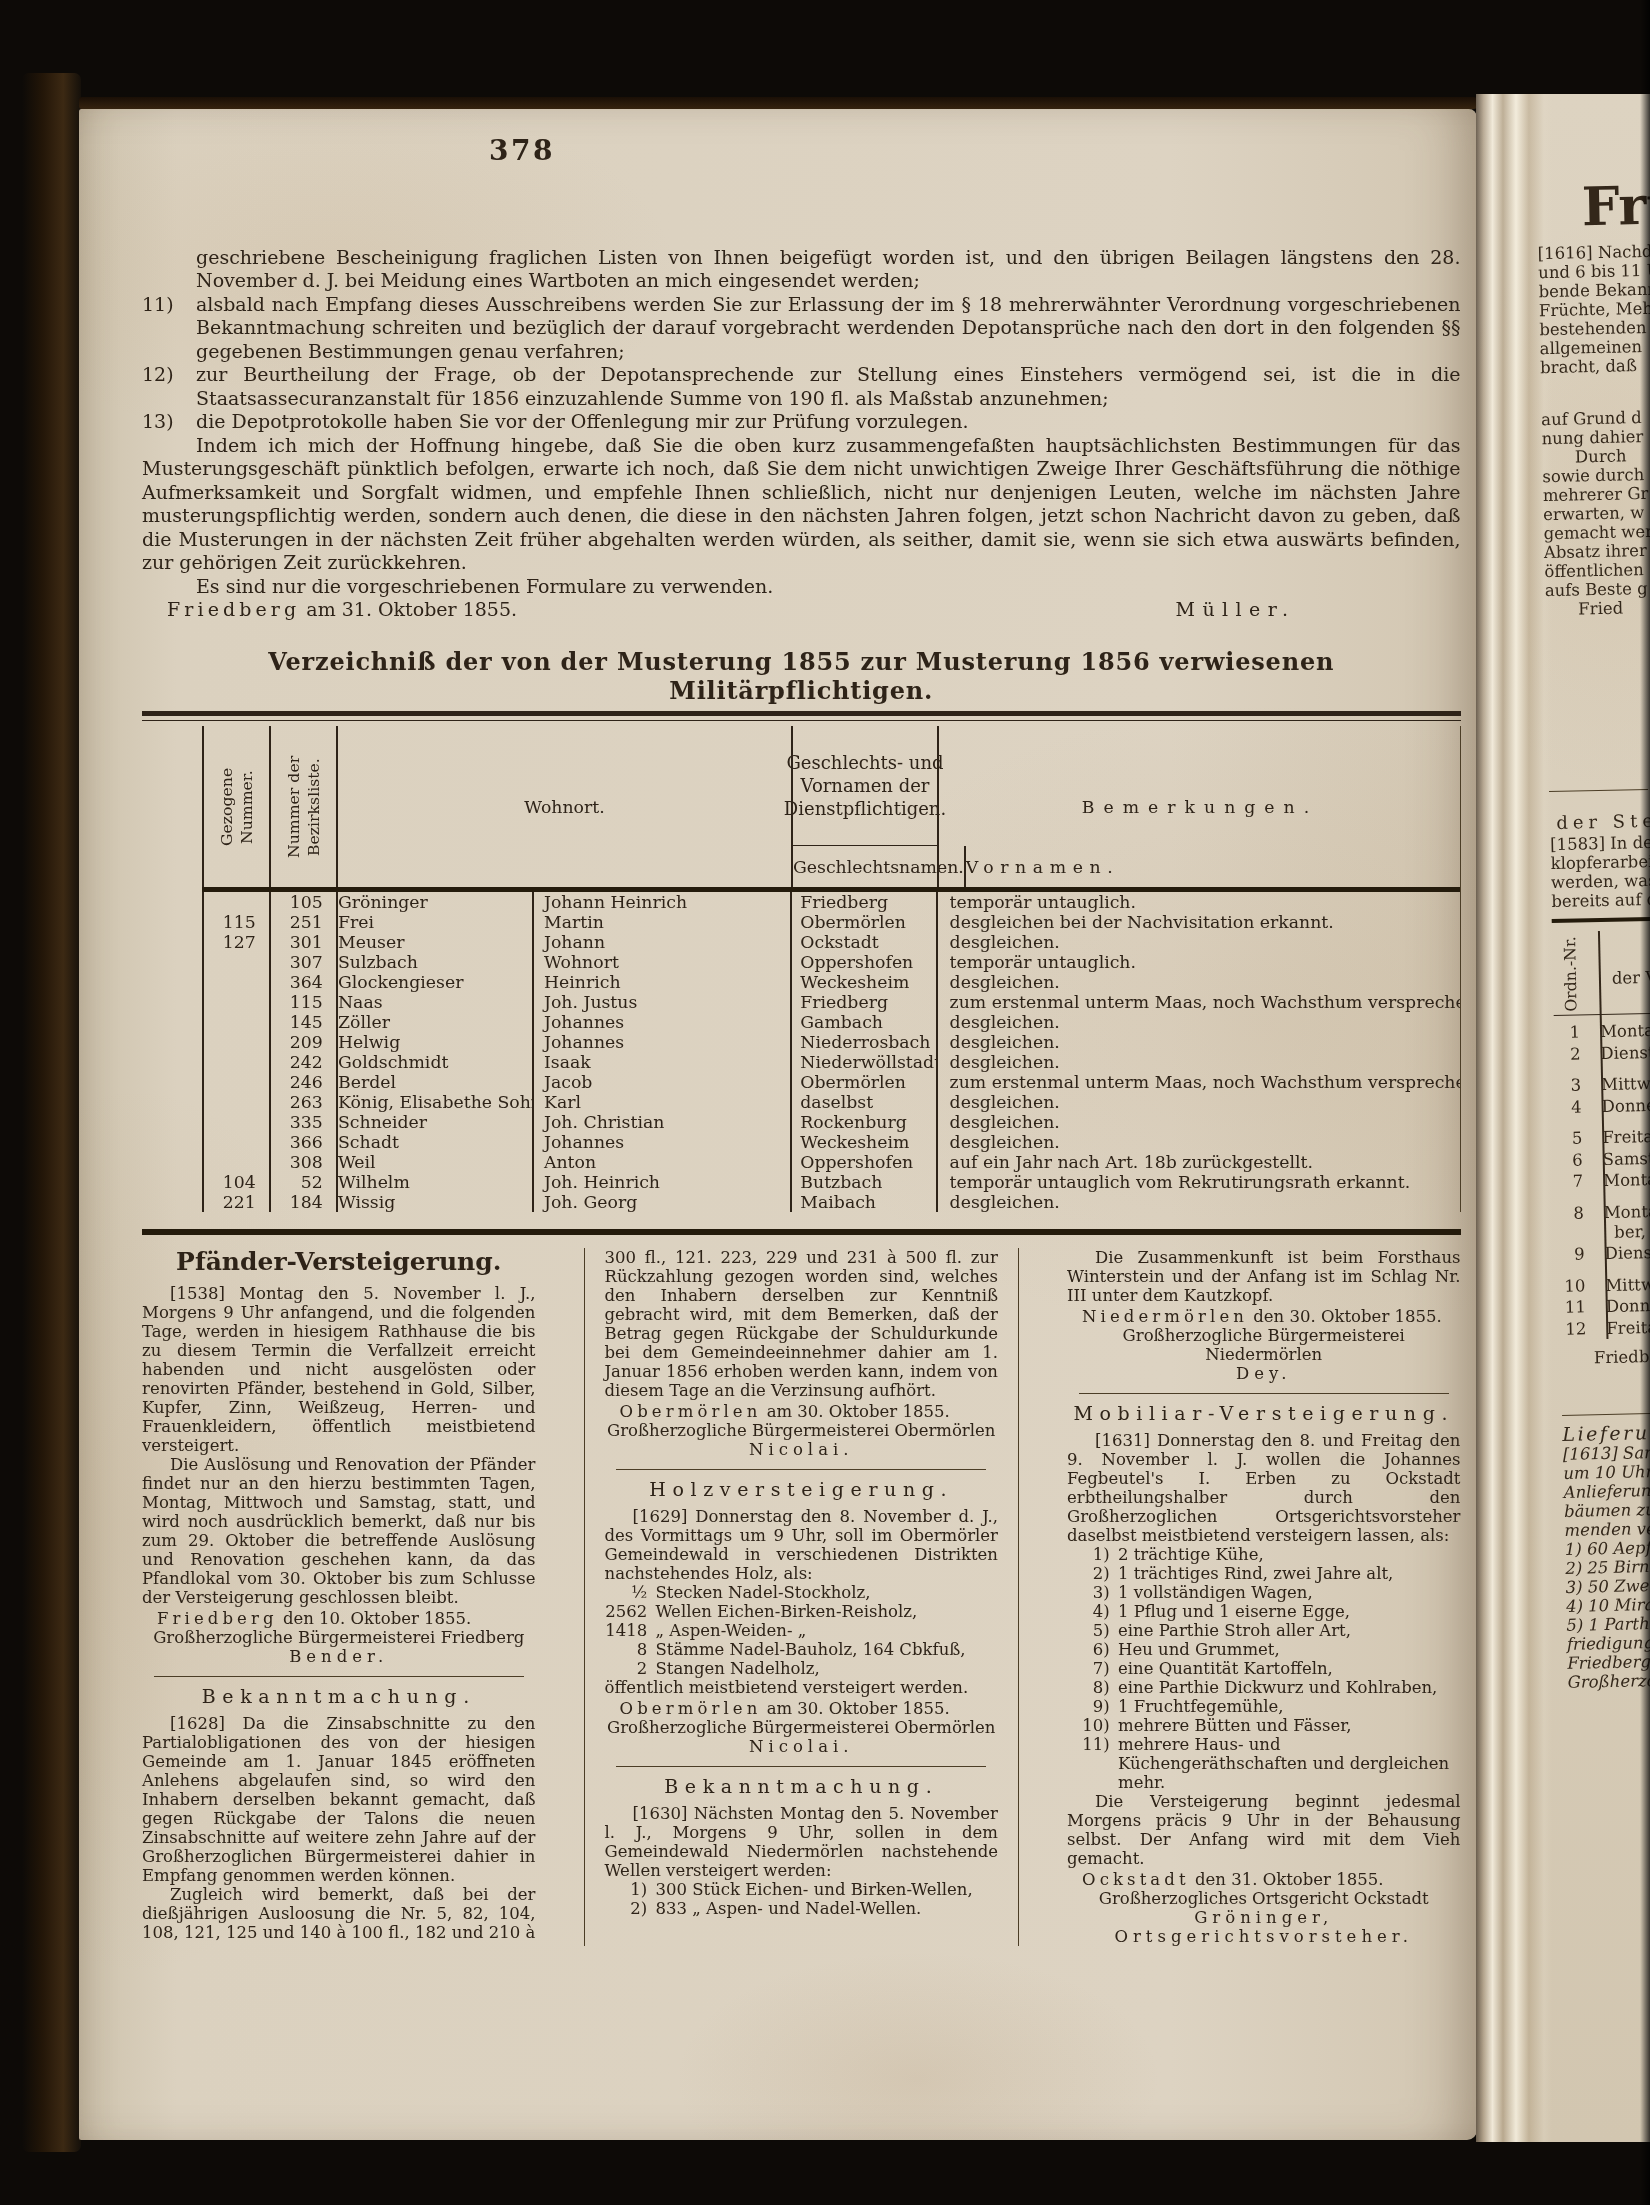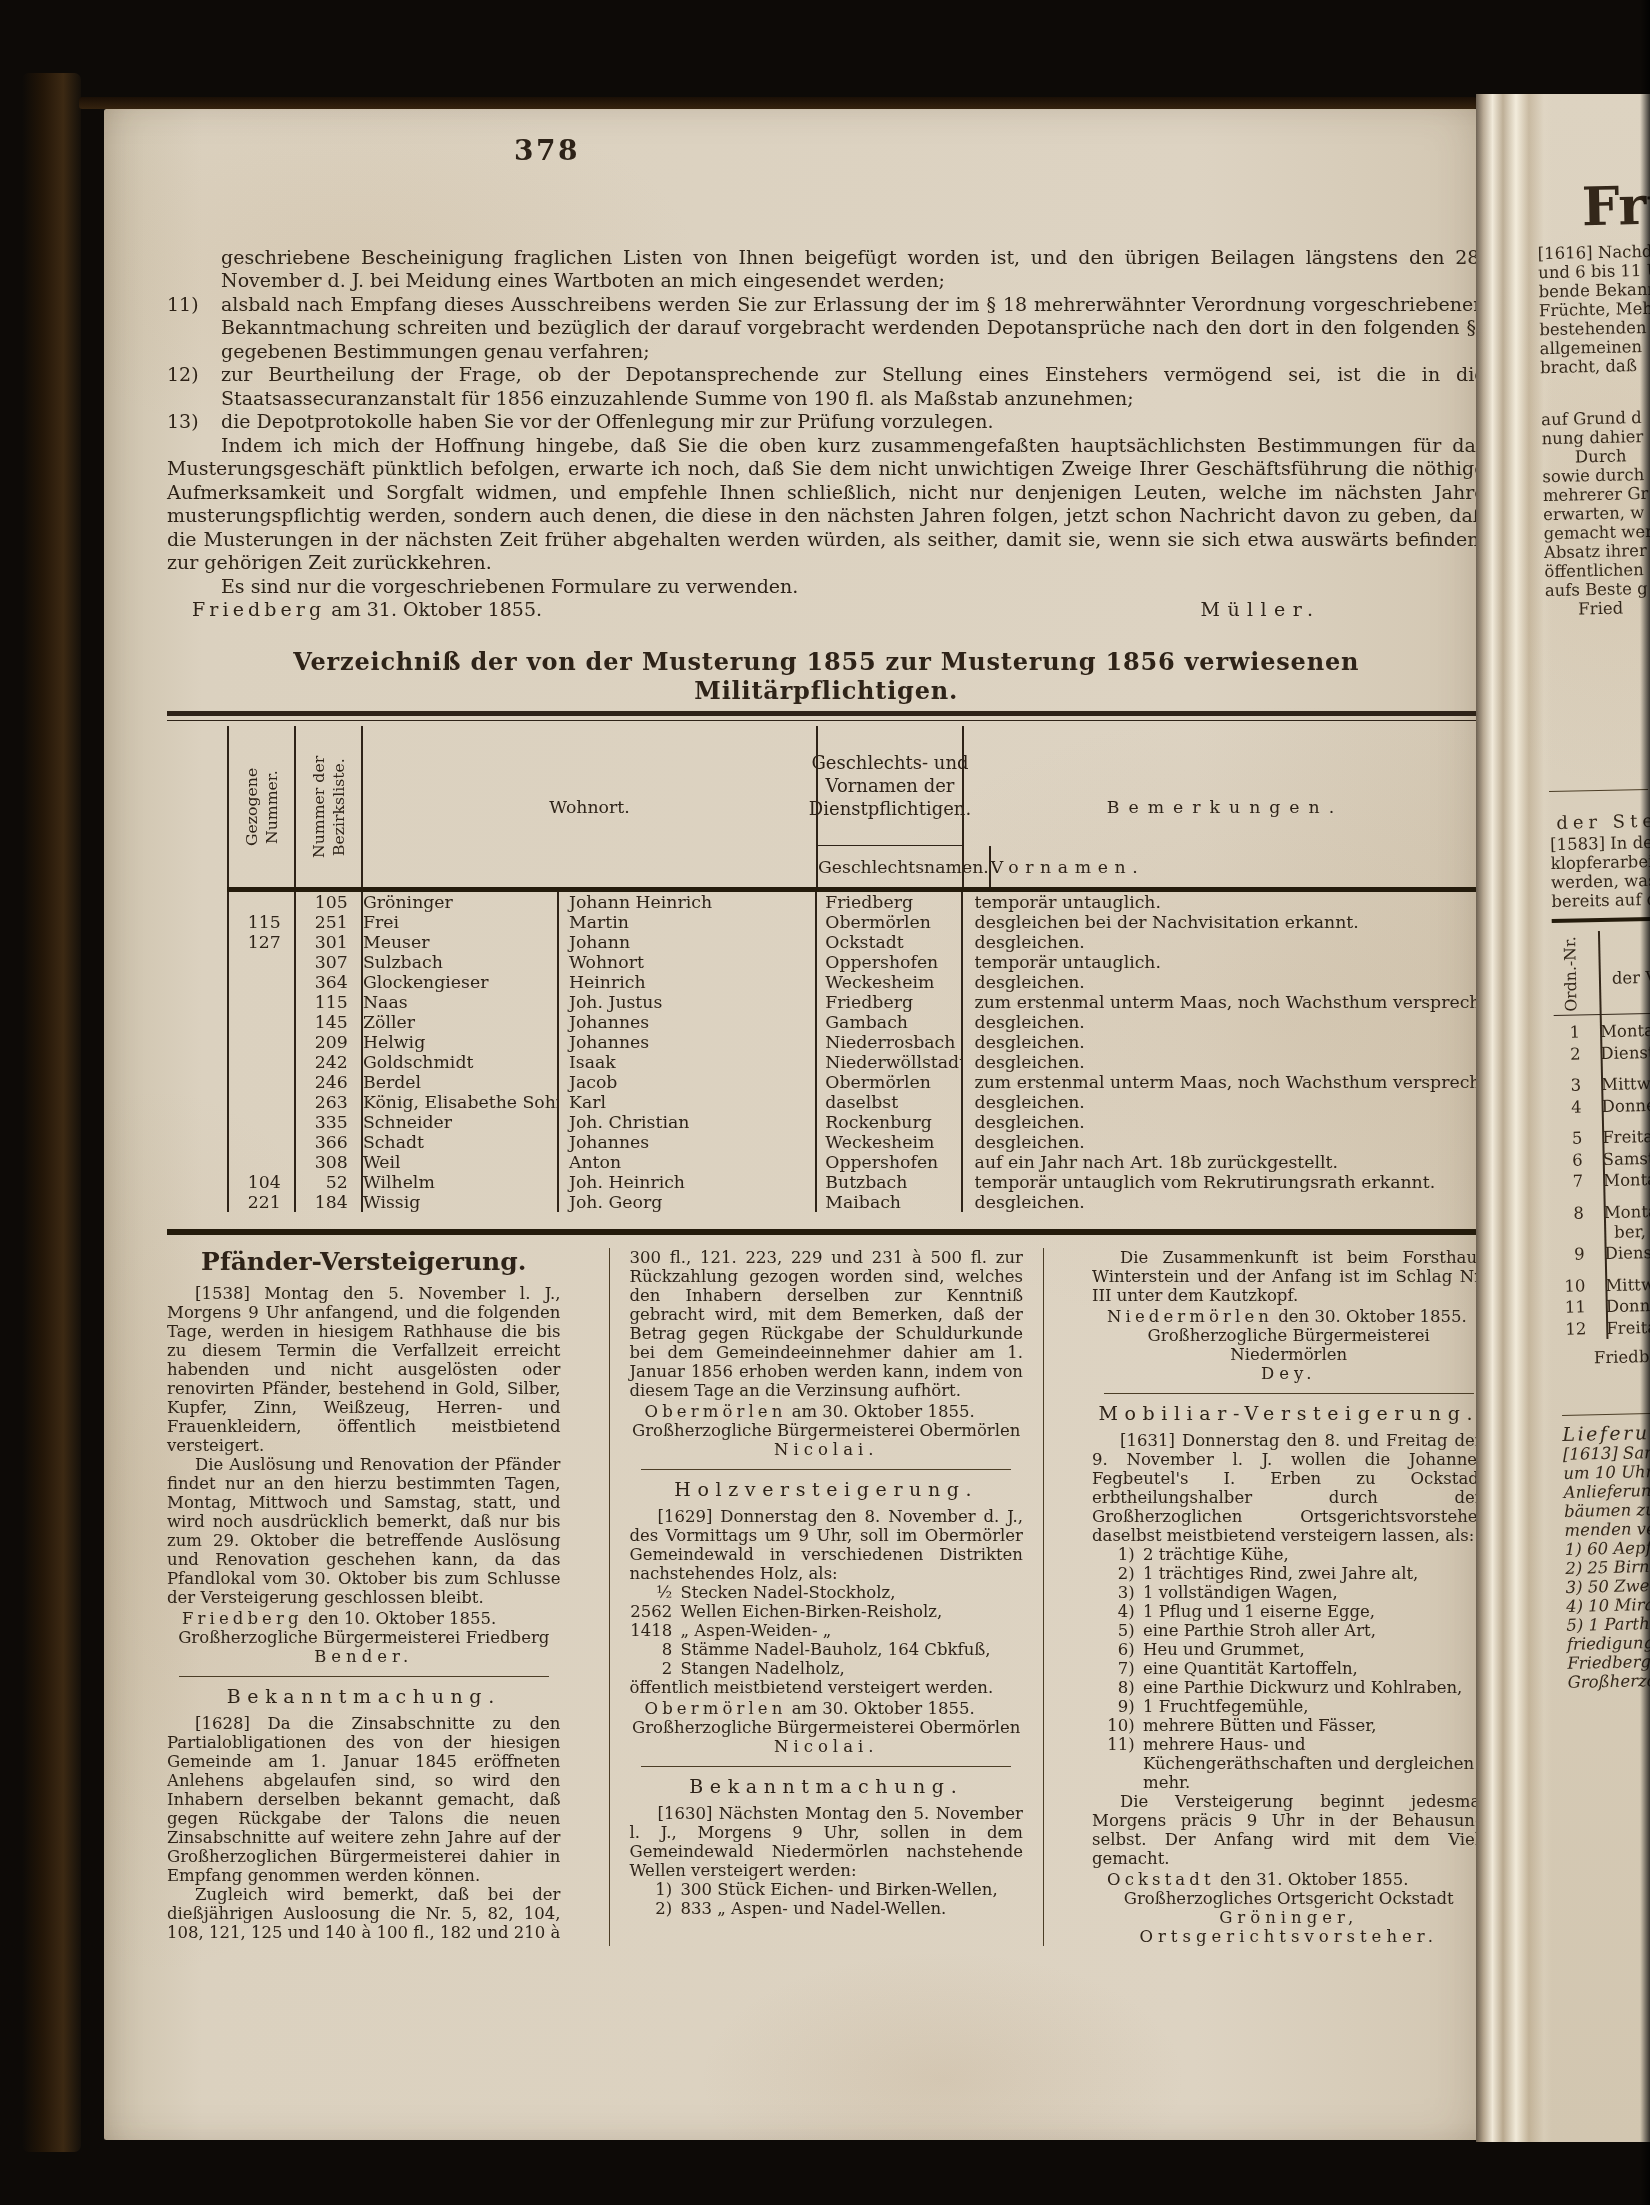--- a/index.html
+++ b/index.html
@@ -12,21 +12,21 @@
   .page-top-edge{position:absolute;left:79px;top:97px;width:1398px;height:11.6px;
     background:linear-gradient(180deg,#1a0f06,#35230f);border-radius:3.3px;}
   .page-main{position:absolute;left:79px;top:109px;width:1398px;height:2031px;box-sizing:border-box;
     padding:13.2px 16.5px 0 63px;border-radius:2.5px 8.3px 10px 2.5px;
     background:
       radial-gradient(ellipse 578px 297px at 18% 8%,rgba(187,158,118,.16),transparent 60%),
       radial-gradient(ellipse 743px 495px at 85% 45%,rgba(176,148,108,.13),transparent 65%),
       radial-gradient(ellipse 413px 743px at 4% 70%,rgba(168,138,98,.14),transparent 60%),
       radial-gradient(ellipse 347px 182px at 60% 97%,rgba(160,130,92,.15),transparent 70%),
       linear-gradient(90deg,#cdc2ac,#dbd1bf 7%,#ddd3c2 78%,#d2c6b1);
-    box-shadow:inset -37px 0 58px -29px rgba(70,48,24,.4),inset 23px 0 37px -23px rgba(70,48,24,.28);margin-left:25px;}
+    box-shadow:inset -37px 0 58px -29px rgba(70,48,24,.4),inset 23px 0 37px -23px rgba(70,48,24,.28);}
   .pageno{font-size:28px;font-weight:bold;letter-spacing:2.5px;margin:11.6px 0 79px 347px;width:fit-content;}
   
   .intro{font-size:19px;line-height:23.5px;}
   .leadin{margin:0 0 0 54px;text-align:justify;}
   .item-row{display:flex;}
   .item-num{flex:none;width:54px;}
   .item-text{flex:1;text-align:justify;}
   .closing{margin:0;text-indent:54px;text-align:justify;}
   .formulare{margin:0 0 0 54px;}
   .dateline-row{display:flex;justify-content:space-between;margin-left:25px;padding-right:165px;}

